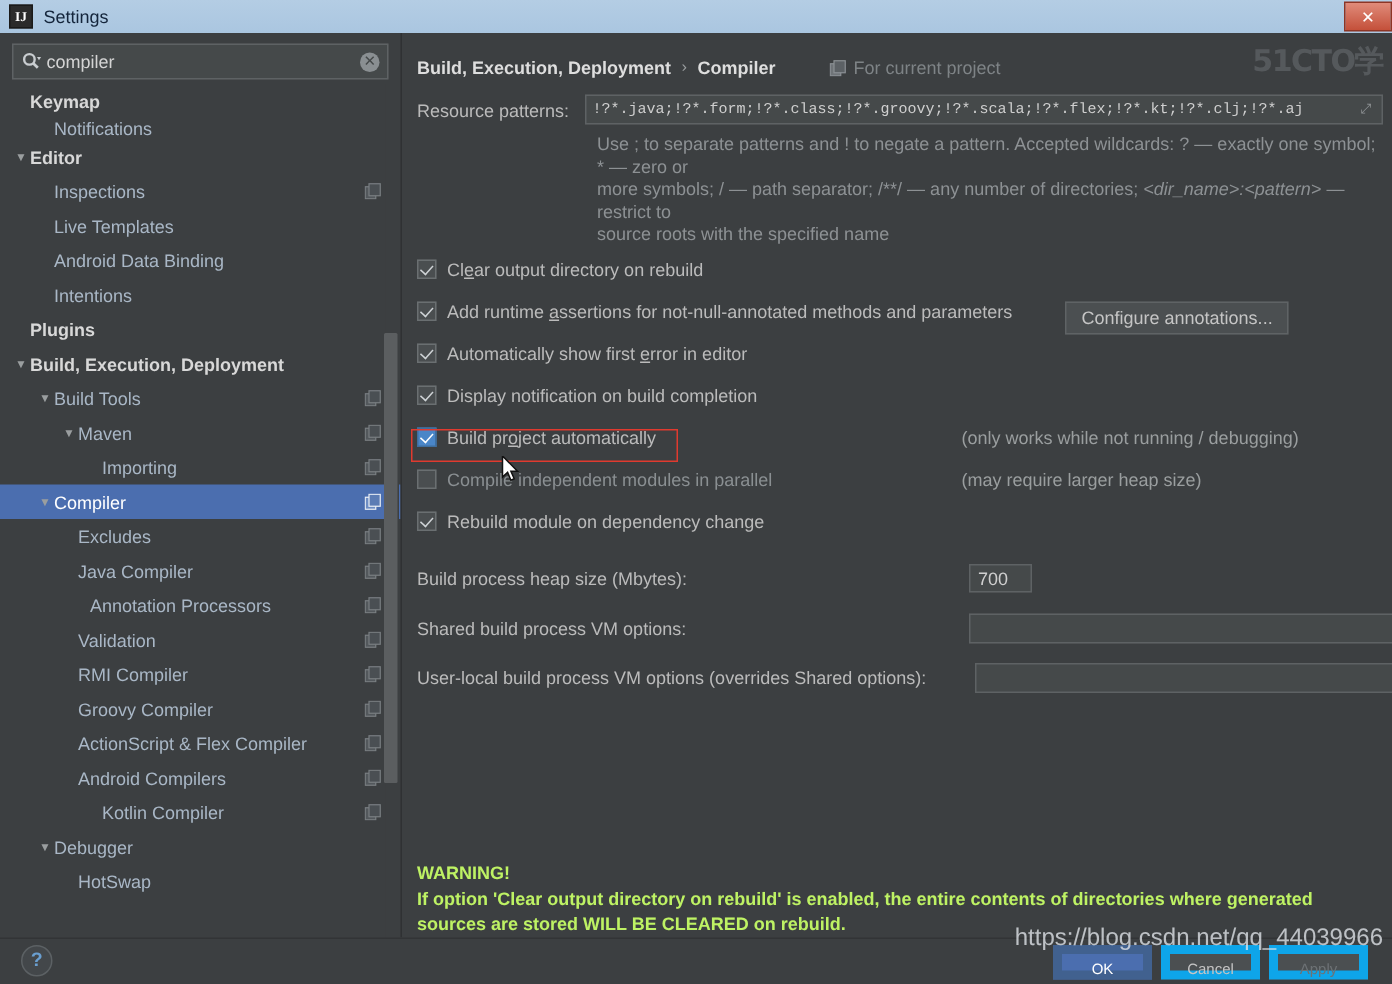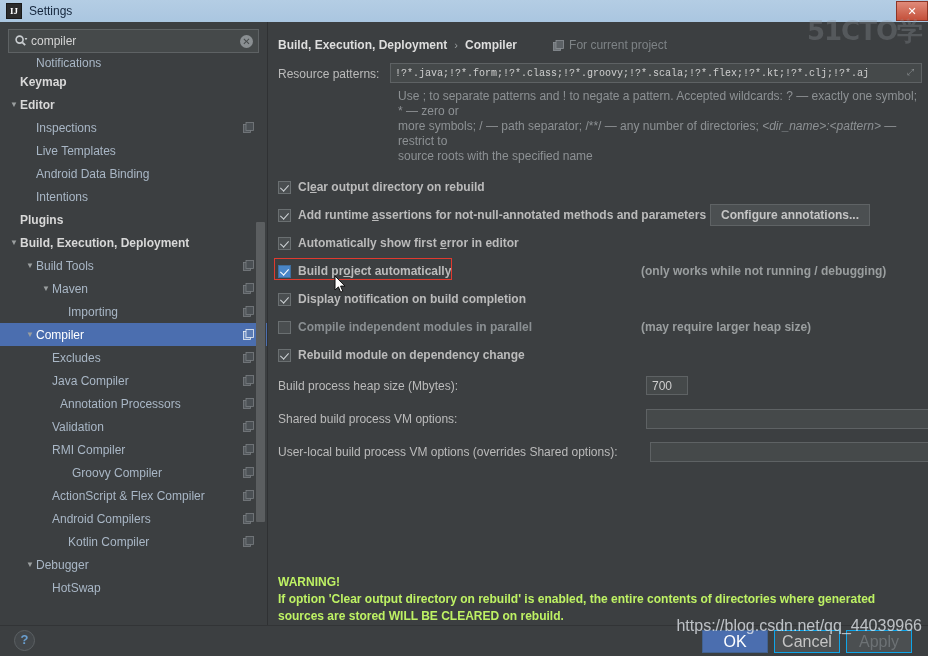--- a/index.html
+++ b/index.html
@@ -52,22 +52,22 @@
     color: #ffffff;
     font-size: 11px;
     display: flex;
     align-items: center;
     justify-content: center;
   }
 
   
   .wm-51cto {
     position: absolute;
-    right: 6px; top: 14px;
-    font-size: 26px;
+    right: 6px; top: 27px;
+    font-size: 20px;
     font-weight: bold;
     letter-spacing: -1px;
     color: rgba(145,150,155,0.30);
     font-family: "DejaVu Sans", sans-serif;
     pointer-events: none;
     white-space: nowrap;
     z-index: 40;
   }
   .wm-csdn {
     position: absolute;
@@ -267,24 +267,23 @@
     font-size: 12px;
     line-height: 15px;
     color: #8d9194;
   }
   .help-text i { font-style: italic; }
 
   
   .cb-list { margin-top: 9px; }
   .cb-row {
     display: flex;
-    align-items: center;
+    align-items: flex-start;
     height: 28px;
     position: relative;
-    font-weight: bold;
   }
   .cb {
     width: 13px; height: 13px;
     box-sizing: border-box;
     border: 1px solid #6a6f71;
     background: #4a4e50;
     flex: none;
     margin-right: 7px;
     position: relative;
   }
@@ -417,23 +416,23 @@
     right: 16px; top: 4px;
     display: flex;
     gap: 6px;
   }
   .fbtn {
     height: 23px;
     min-width: 66px;
     padding: 0 3px;
     box-sizing: border-box;
     background: #4b4f51;
-    border: 1px solid #0ea5e9;
+    border: 6px solid #0ea5e9;
     color: #c5c5c5;
-    font-size: 16px;
+    font-size: 10px;
     line-height: 21px;
     text-align: center;
   }
   .fbtn.primary {
     background: #4b6eaf;
     border-color: #41618f;
     color: #ffffff;
   }
   .fbtn.disabled { color: #6d7275; }
 </style>
@@ -458,27 +457,27 @@
             <circle cx="5.6" cy="5.6" r="3.5" fill="none" stroke="#c9cdd0" stroke-width="1.6"></circle>
             <line x1="8.3" y1="8.3" x2="11.2" y2="11.2" stroke="#c9cdd0" stroke-width="1.8"></line>
             <path d="M10.6 4 L13.4 4 L12 6.2 Z" fill="#c9cdd0"></path>
           </svg>
         </span>
         <span class="search-text">compiler</span>
         <span class="clear-icon">✕</span>
       </div>
     </div>
     <div class="tree" id="tree">
+        <div class="tree-row" style="padding-left: 8px;">
+          <span class="twisty"></span>
+          <span class="tree-label bold">Keymap</span>
+        </div>
         <div class="tree-row clipped" style="padding-left: 24px;">
           <span class="twisty"></span>
           <span class="tree-label">Notifications</span>
-        </div>
-        <div class="tree-row" style="padding-left: 8px;">
-          <span class="twisty"></span>
-          <span class="tree-label bold">Keymap</span>
         </div>
         <div class="tree-row" style="padding-left: 8px;">
           <span class="twisty">▼</span>
           <span class="tree-label bold">Editor</span>
         </div>
         <div class="tree-row" style="padding-left: 24px;">
           <span class="twisty"></span>
           <span class="tree-label">Inspections</span>
           <span class="proj-icon"><svg width="11" height="11" viewBox="0 0 11 11">
               <rect x="0.5" y="2.5" width="7" height="8" fill="#53585c" stroke="#797e82" stroke-width="0.8"></rect>
@@ -570,21 +569,21 @@
             </svg></span>
         </div>
         <div class="tree-row" style="padding-left: 40px;">
           <span class="twisty"></span>
           <span class="tree-label">RMI Compiler</span>
           <span class="proj-icon"><svg width="11" height="11" viewBox="0 0 11 11">
               <rect x="0.5" y="2.5" width="7" height="8" fill="#53585c" stroke="#797e82" stroke-width="0.8"></rect>
               <rect x="3" y="0.5" width="7.5" height="8" fill="#4a4f53" stroke="#797e82" stroke-width="0.8"></rect>
             </svg></span>
         </div>
-        <div class="tree-row" style="padding-left: 60px;">
+        <div class="tree-row" style="padding-left: 40px;">
           <span class="twisty"></span>
           <span class="tree-label">Groovy Compiler</span>
           <span class="proj-icon"><svg width="11" height="11" viewBox="0 0 11 11">
               <rect x="0.5" y="2.5" width="7" height="8" fill="#53585c" stroke="#797e82" stroke-width="0.8"></rect>
               <rect x="3" y="0.5" width="7.5" height="8" fill="#4a4f53" stroke="#797e82" stroke-width="0.8"></rect>
             </svg></span>
         </div>
         <div class="tree-row" style="padding-left: 40px;">
           <span class="twisty"></span>
           <span class="tree-label">ActionScript &amp; Flex Compiler</span>
@@ -664,31 +663,31 @@
           <div class="cb-row">
             <span class="cb checked"></span>
             <span class="cb-label">Add runtime <u>a</u>ssertions for not-null-annotated methods and parameters</span>
             <span class="btn-configure">Configure annotations...</span>
           </div>
           <div class="cb-row">
             <span class="cb checked"></span>
             <span class="cb-label">Automatically show first <u>e</u>rror in editor</span>
           </div>
           <div class="cb-row">
+            <span class="cb checked"></span>
+            <span class="cb-label">Display notification on build completion</span>
+          </div>
+          <div class="cb-row">
             <span class="cb checked focusbg"></span>
             <span class="cb-label">Build pr<u>o</u>ject automatically</span>
             <span class="side-note">(only works while not running / debugging)</span>
             <span class="redbox"></span>
             <span class="cursor"><svg width="13" height="18" viewBox="0 0 13 18">
                 <path d="M1 0 L1 14 L4.4 10.9 L6.6 16.2 L8.8 15.2 L6.6 10.1 L11 10.1 Z" fill="#ffffff" stroke="#111111" stroke-width="1"></path>
               </svg></span>
-          </div>
-          <div class="cb-row">
-            <span class="cb checked"></span>
-            <span class="cb-label">Display notification on build completion</span>
           </div>
           <div class="cb-row">
             <span class="cb"></span>
             <span class="cb-label dim">Compile independent modules in parallel</span>
             <span class="side-note">(may require larger heap size)</span>
           </div>
           <div class="cb-row">
             <span class="cb checked"></span>
             <span class="cb-label">Rebuild module on dependency change</span>
           </div>

